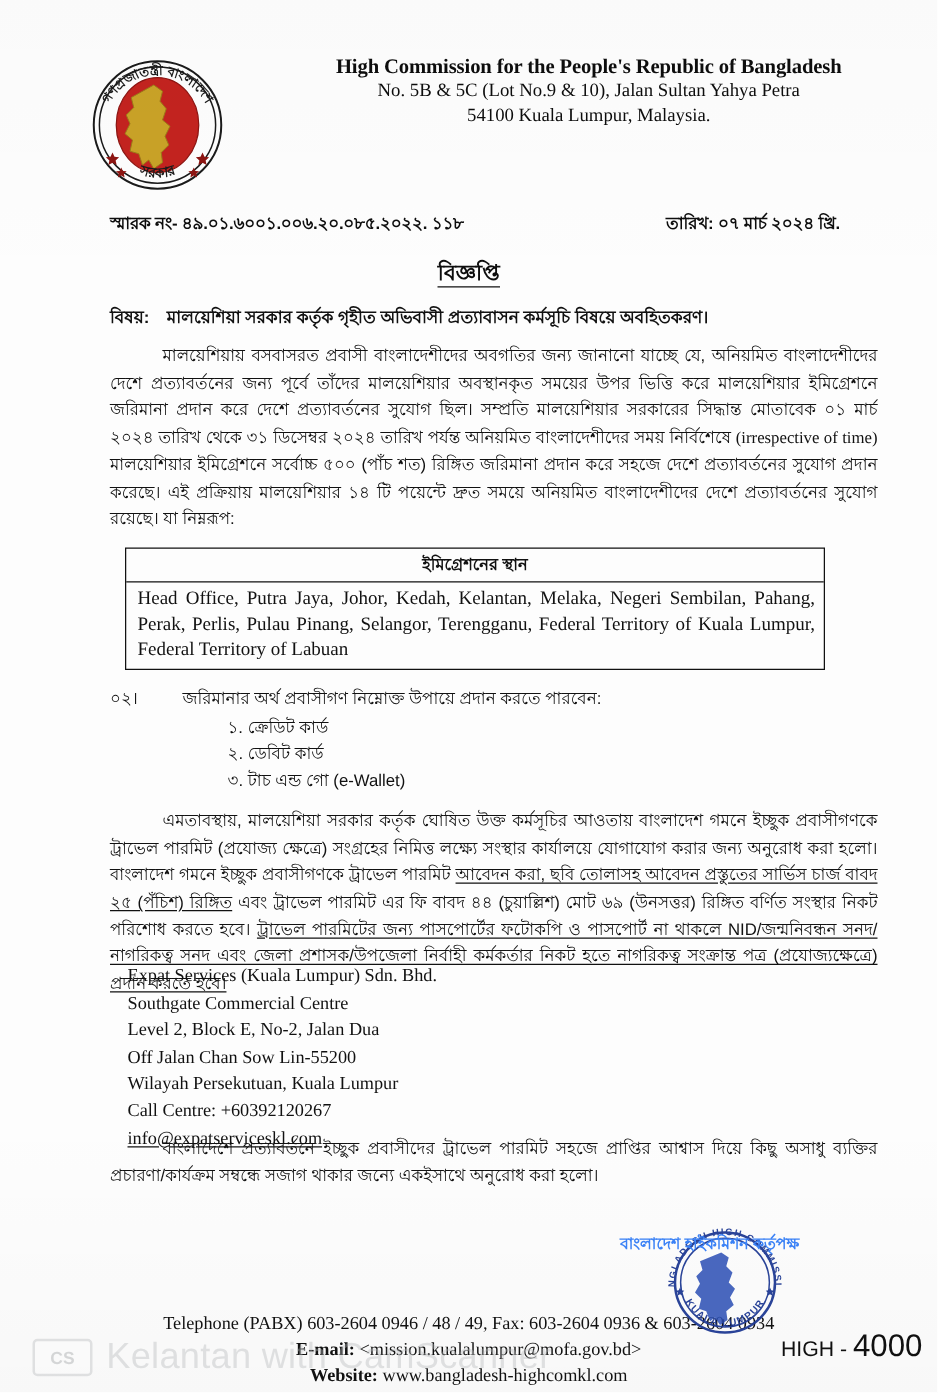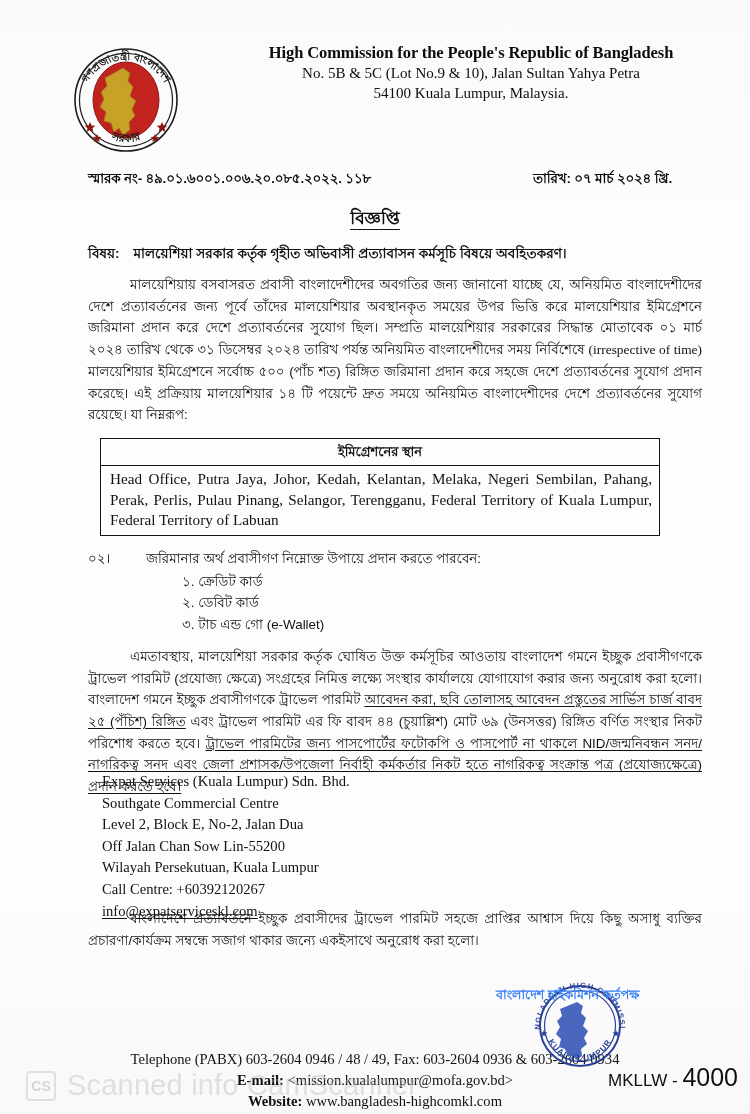--- a/index.html
+++ b/index.html
@@ -222,21 +222,21 @@
     position: absolute;
     left: 26px; bottom: 12px;
     display: flex;
     align-items: center;
     gap: 11px;
     opacity: .40;
     z-index: 5;
     pointer-events: none;
   }
   .cs-badge {
-    width: 30px; height: 30px;
+    width: 48px; height: 30px;
     border: 2.5px solid #b9bcbe;
     border-radius: 4px;
     display: flex;
     align-items: center; justify-content: center;
     font-family: "Liberation Sans", sans-serif;
     font-weight: bold;
     font-size: 14px;
     color: #9ea2a4;
     background: rgba(255,255,255,.25);
   }
@@ -382,19 +382,19 @@
   </div>
 
   <div class="footer">
     <div class="fline">Telephone (PABX) 603-2604 0946 / 48 / 49, Fax: 603-2604 0936 &amp; 603-2604 0934</div>
     <div class="fline"><b>E-mail:</b> <span>&lt;mission.kualalumpur@mofa.gov.bd&gt;</span></div>
     <div class="fline"><b>Website:</b> <span>www.bangladesh-highcomkl.com</span></div>
   </div>
 
   <div class="cs-watermark">
     <div class="cs-badge">CS</div>
-    <div class="cs-text">Scanned info CamScanner</div>
-  </div>
-
-  <div class="ref-no"><span>MKLLW -</span> <span class="big">4000</span></div>
+    <div class="cs-text">Kelantan with CamScanner</div>
+  </div>
+
+  <div class="ref-no"><span>HIGH -</span> <span class="big">4000</span></div>
 
   <div class="scan-tint"></div>
 </div>
 
 </body></html>

